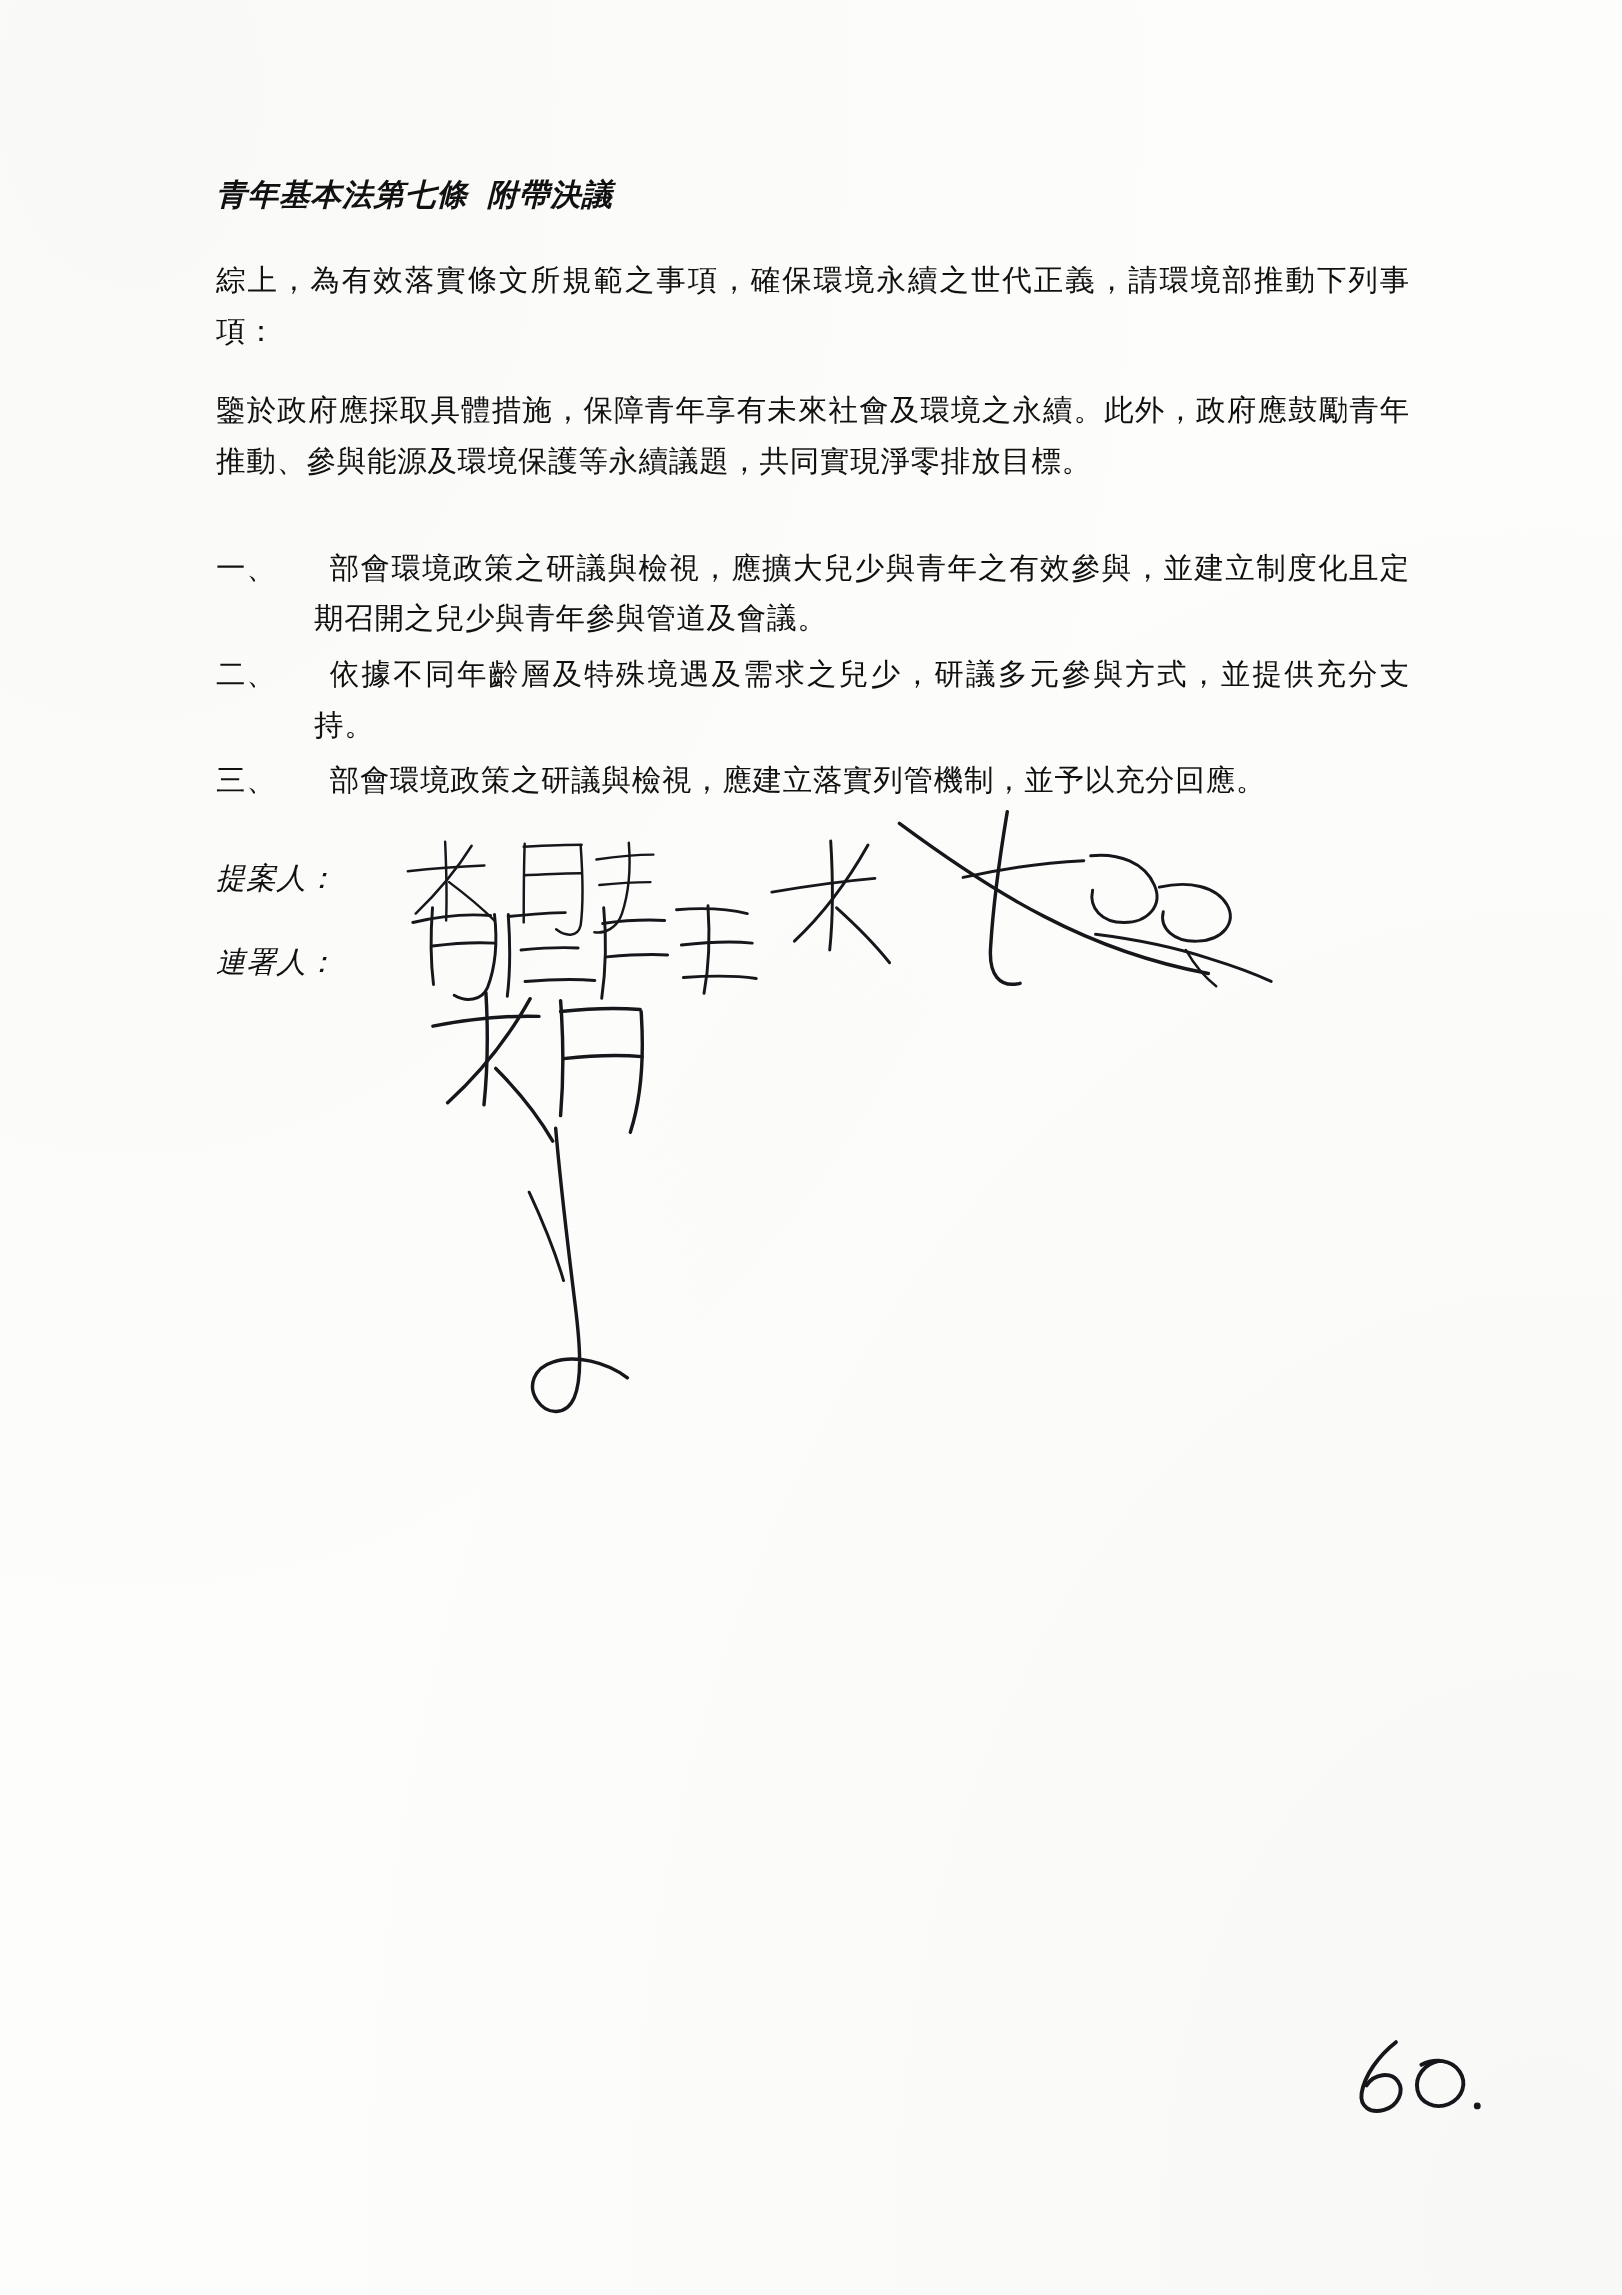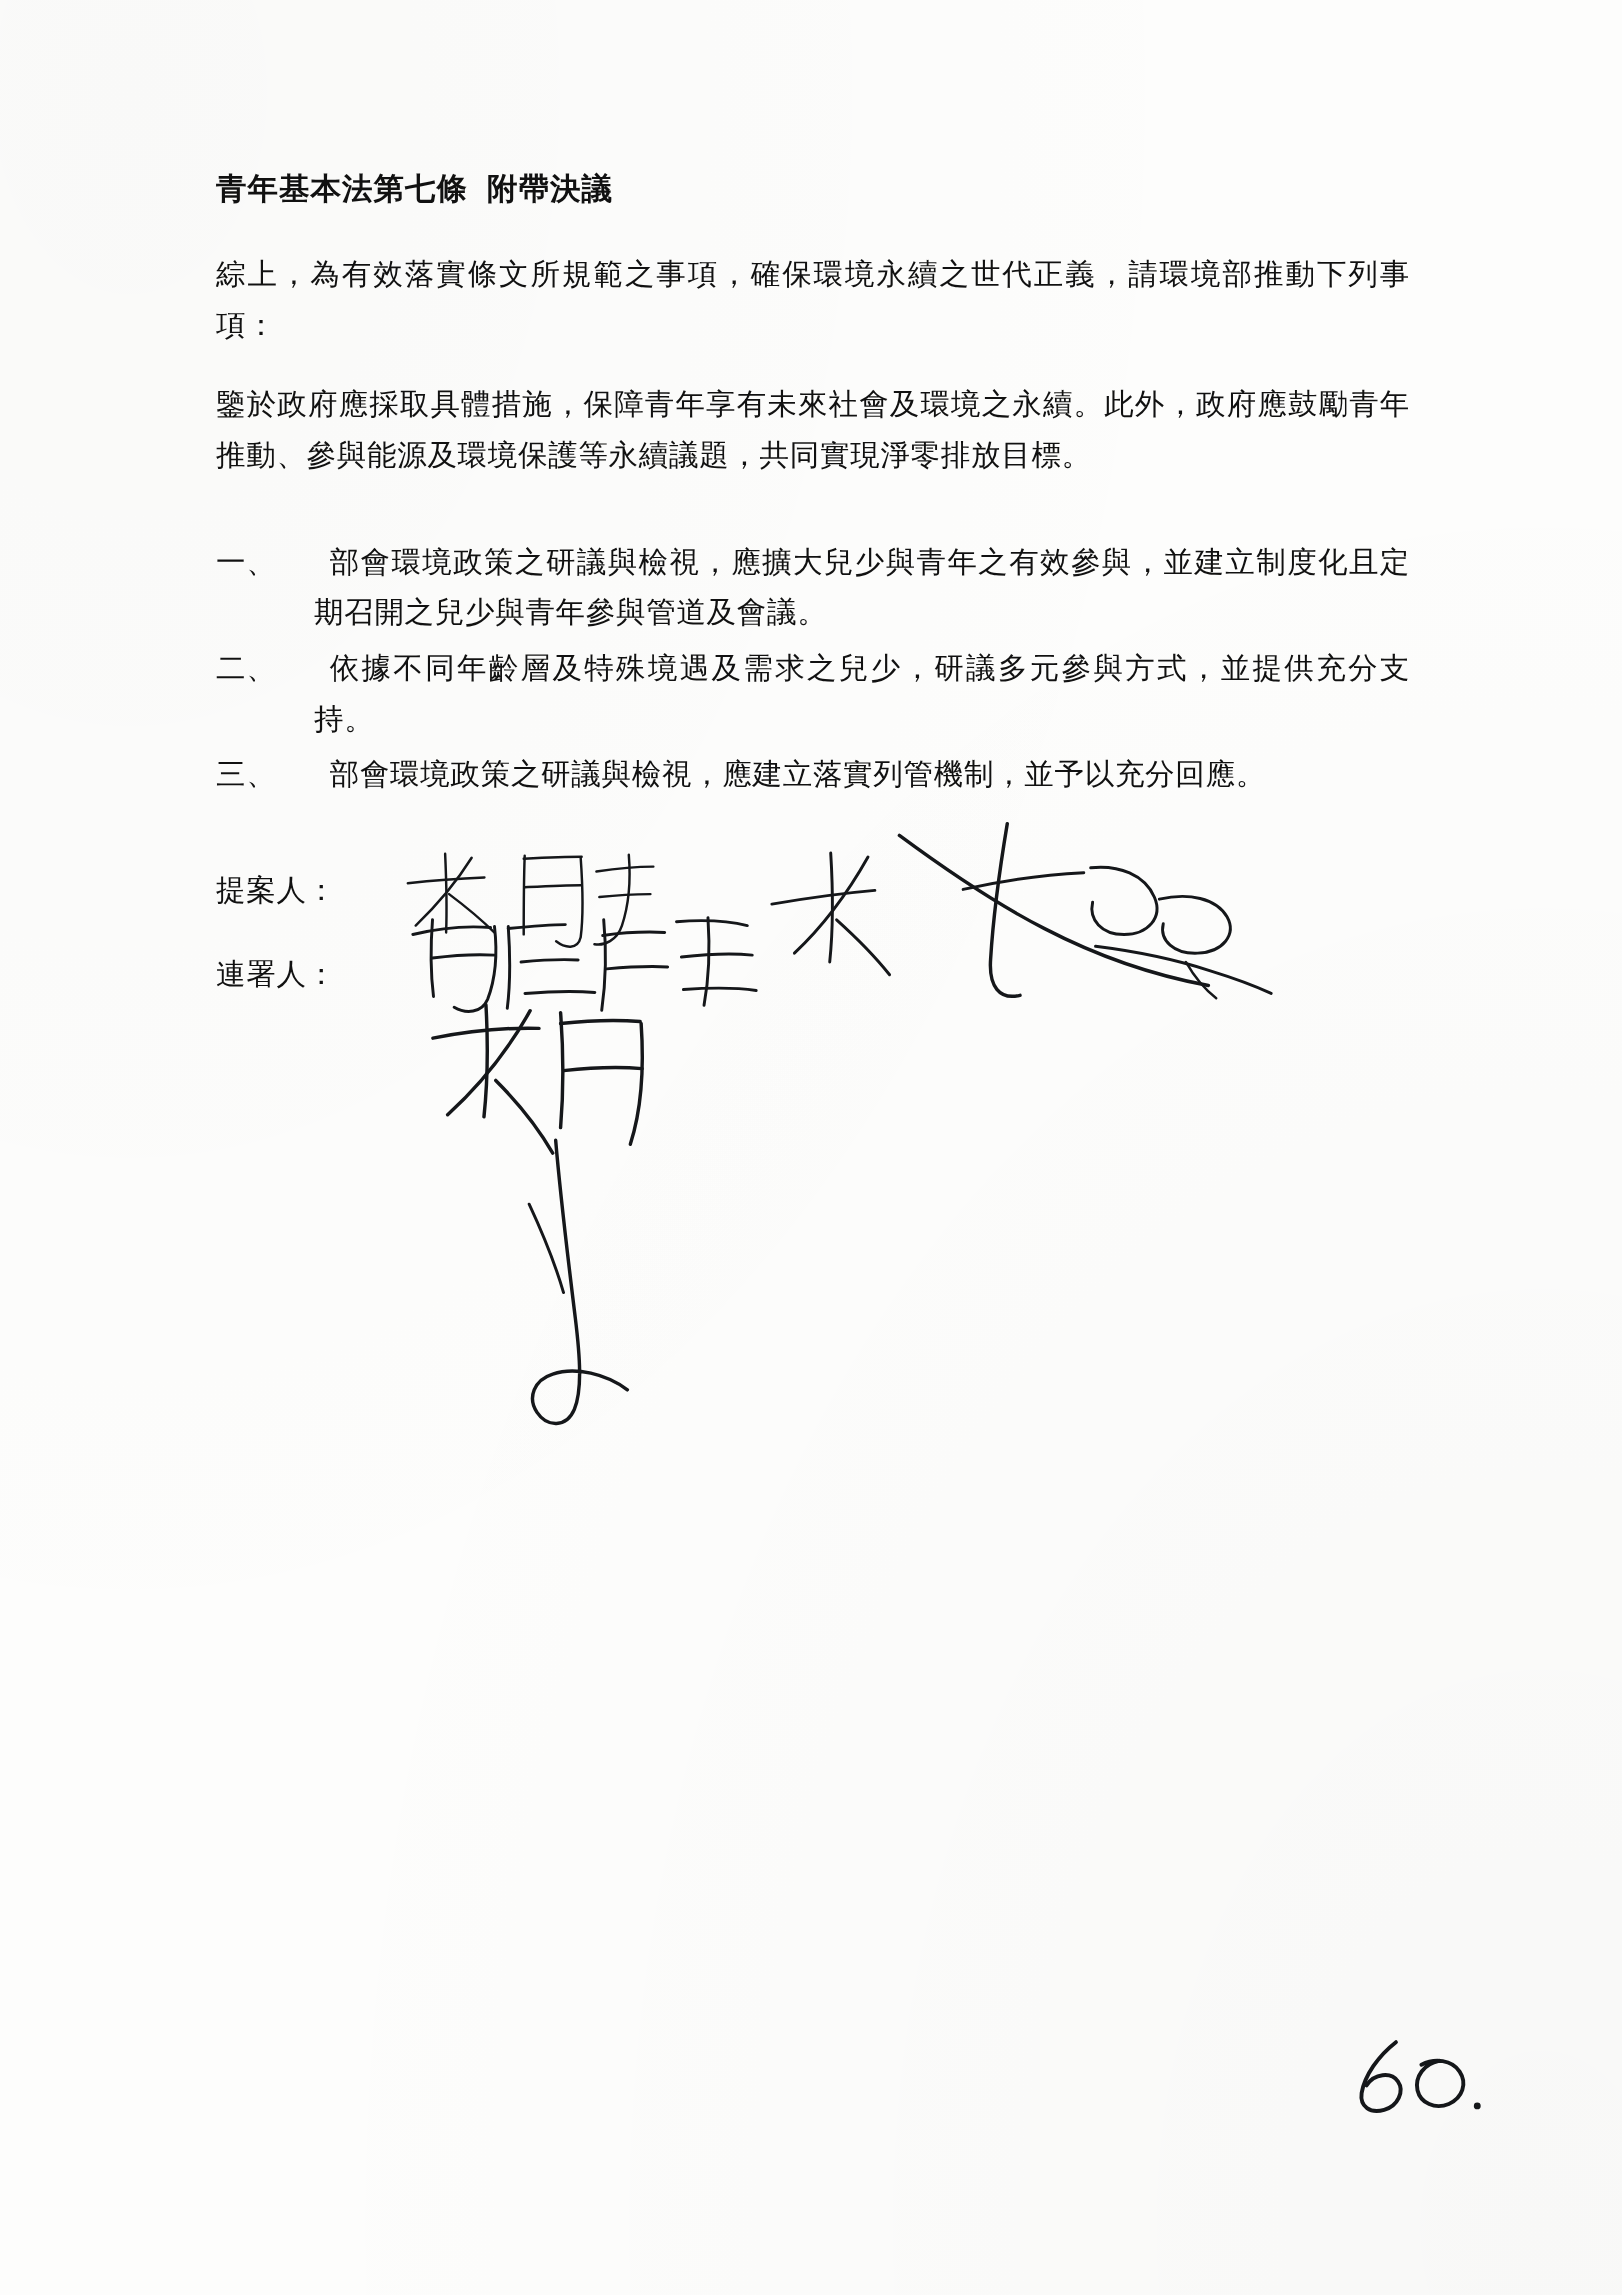--- a/index.html
+++ b/index.html
@@ -38,22 +38,23 @@
     left: 216px;
     top: 162px;
     width: 1194px;
   }
 
   .doc-title {
     font-size: 30.5px;
     font-weight: bold;
     letter-spacing: 1px;
     line-height: 1.35;
-    margin: 6px 0 40px 0;
+    margin: 12px 0 40px 0;
     white-space: pre;
+    font-style: italic;
   }
 
   .para {
     font-size: 29.5px;
     line-height: 1.72;
     letter-spacing: 0.7px;
     margin: 0 0 28.5px 0;
     text-align: justify;
     text-justify: inter-ideograph;
   }
@@ -83,22 +84,23 @@
   }
   .list-text {
     flex: 1 1 auto;
     text-align: justify;
     text-justify: inter-ideograph;
     text-indent: 15.7px;
   }
 
   
   .sig-block {
-    margin-top: 65px;
+    margin-top: 47px;
     position: relative;
+    font-style: italic;
   }
   .sig-row {
     font-size: 29.5px;
     letter-spacing: 0.7px;
     line-height: 1.7;
     position: relative;
     height: 84px;
   }
   .sig-label {
     position: absolute;

